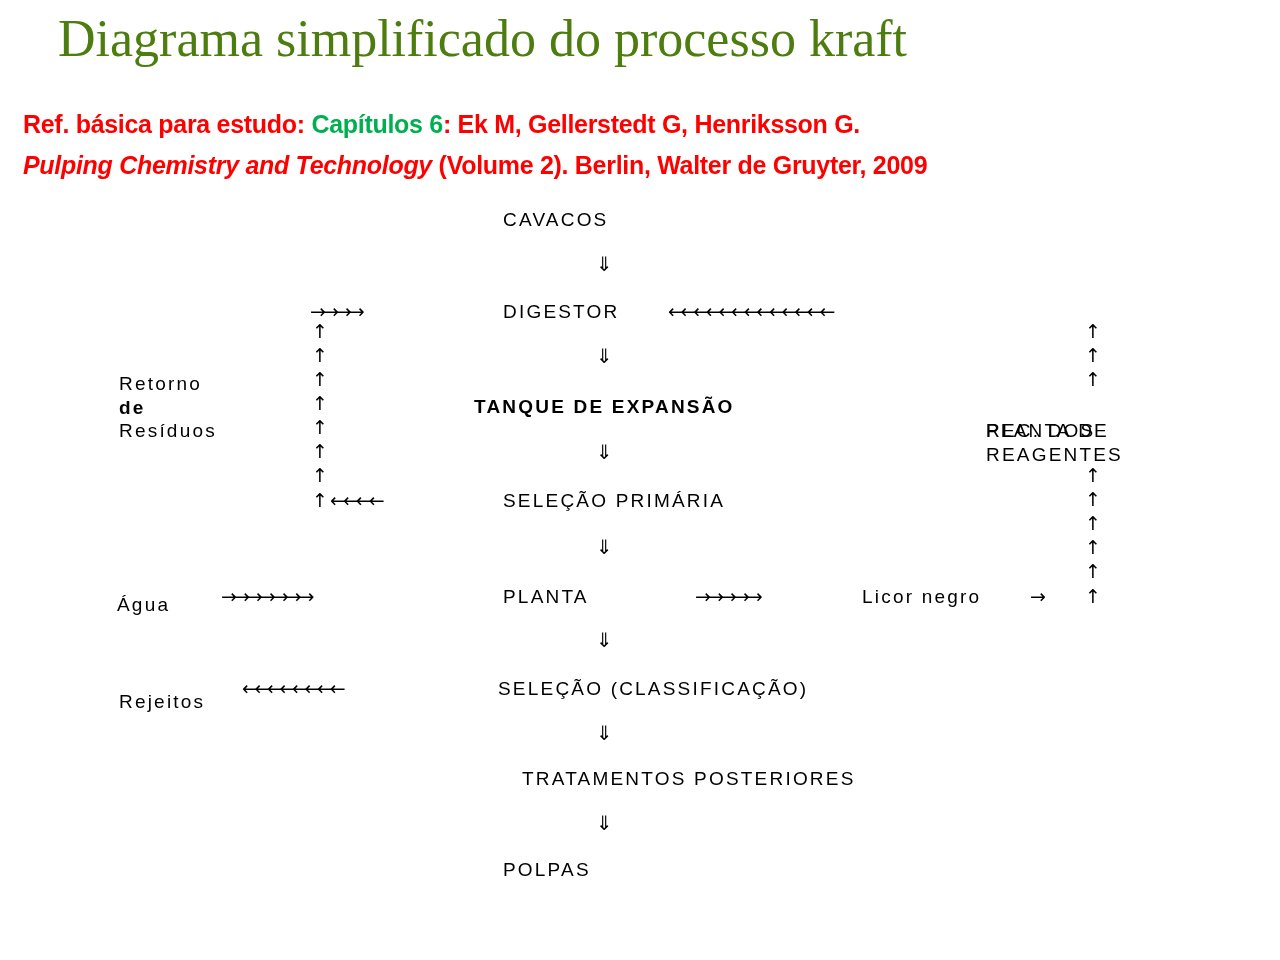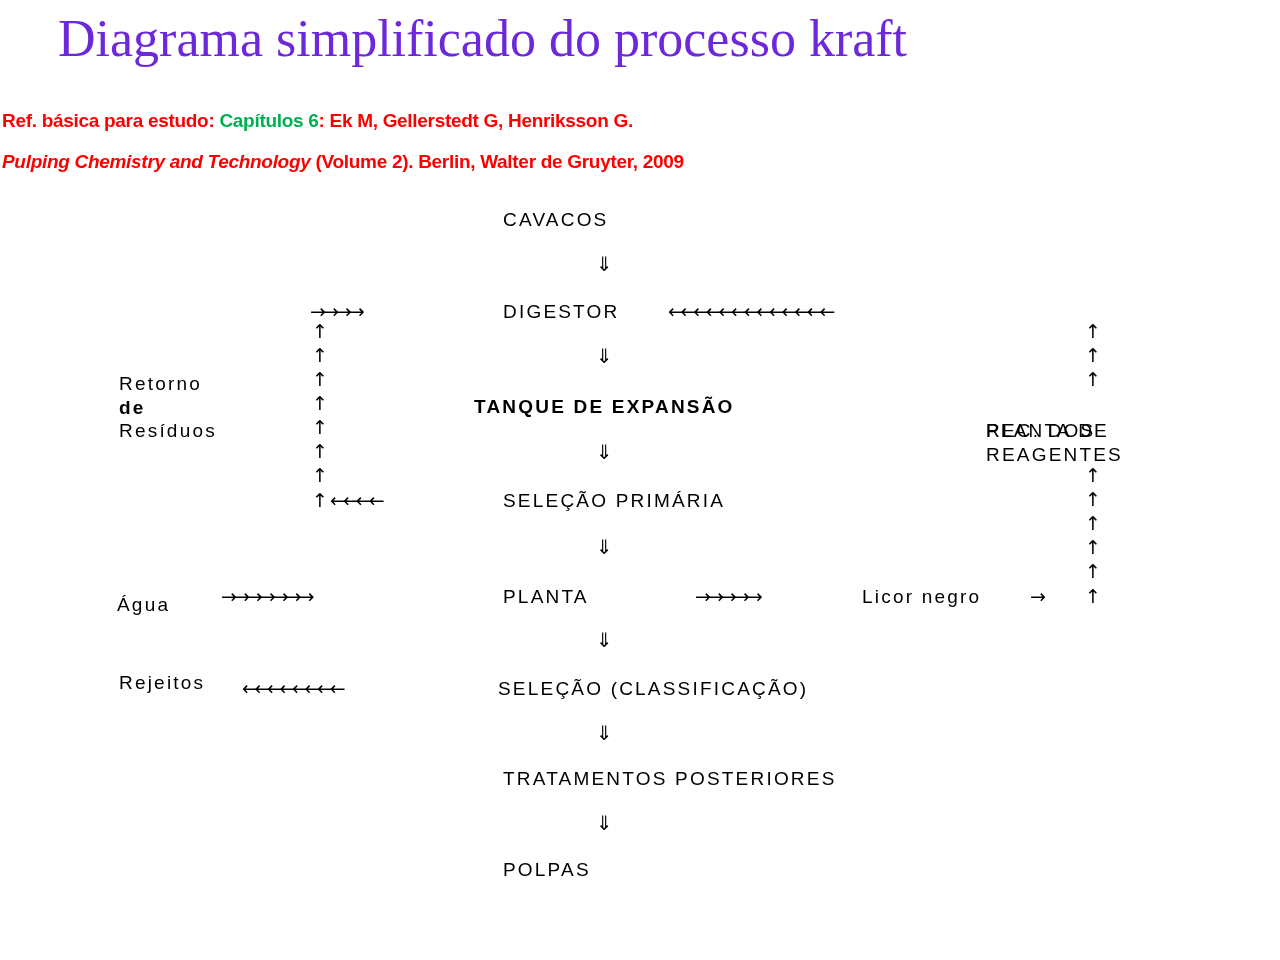--- a/index.html
+++ b/index.html
@@ -1,25 +1,25 @@
 <!DOCTYPE html>
 <html><head>
   <meta charset="utf-8">
   <style>
     html, body { margin: 0; padding: 0; background: #ffffff; }
     body { width: 1280px; height: 960px; position: relative; overflow: hidden; }
     .title {
       position: absolute; left: 58px; top: 10px;
       font-family: "Liberation Serif", "DejaVu Serif", serif;
-      font-size: 52px; color: #6d28d9; line-height: 1.1; white-space: nowrap;
+      font-size: 52px; color: #4d7c0f; line-height: 1.1; white-space: nowrap;
     }
     .ref {
-      position: absolute; left: 2px;
+      position: absolute; left: 23px;
       font-family: "Liberation Sans", "DejaVu Sans", sans-serif;
-      font-weight: bold; font-size: 19px; color: #ff0000; white-space: nowrap;
+      font-weight: bold; font-size: 25px; color: #ff0000; white-space: nowrap;
       letter-spacing: -0.3px;
     }
     .ref .green { color: #00b050; }
     .ref .it { font-style: italic; }
     .dg {
       position: absolute;
       font-family: "Liberation Sans", "DejaVu Sans", sans-serif;
       font-size: 19px; color: #000000; white-space: nowrap;
       letter-spacing: 2.2px; line-height: 1;
     }
@@ -57,30 +57,30 @@
 
 <div class="dg" style="left:503px; top:587px;">PLANTA</div>
 <div class="arr" style="left:221px; top:587px; letter-spacing:-3px;">→→→→→→→</div>
 <div class="arr" style="left:695px; top:587px; letter-spacing:-3px;">→→→→→</div>
 <div class="arr down" style="left:596px; top:630px;">⇓</div>
 
 <div class="dg" style="left:498px; top:679px;">SELEÇÃO (CLASSIFICAÇÃO)</div>
 <div class="arr" style="left:242px; top:679px; letter-spacing:-3.4px;">←←←←←←←←</div>
 <div class="arr down" style="left:596px; top:723px;">⇓</div>
 
-<div class="dg" style="left:503px; top:769px;">TRATAMENTOS POSTERIORES</div>
+<div class="dg" style="left:522px; top:769px;">TRATAMENTOS POSTERIORES</div>
 <div class="arr down" style="left:596px; top:813px;">⇓</div>
 
 <div class="dg" style="left:503px; top:860px;">POLPAS</div>
 
 <div class="dg" style="left:119px; top:374px;">Retorno</div>
 <div class="dg" style="left:119px; top:398px;font-weight:bold;">de</div>
 <div class="dg" style="left:119px; top:421px;">Resíduos</div>
 <div class="dg" style="left:117px; top:587px;margin-top:8px;">Água</div>
-<div class="dg" style="left:119px; top:673px;">Rejeitos</div>
+<div class="dg" style="left:119px; top:692px;">Rejeitos</div>
 
 <div class="dg" style="left:862px; top:587px;">Licor negro</div>
 <div class="arr" style="left:1030px; top:587px;">→</div>
 <div class="dg" style="left:986px; top:397px;margin-top:24px;">PLANTA DE</div>
 <div class="dg" style="left:986px; top:421px;">REC. DOS</div>
 <div class="dg" style="left:986px; top:445px;">REAGENTES</div>
 
 <div class="vcol" style="left:312px; top:322px;">
   <span style="top:0px;">↑</span>
   <span style="top:24px;">↑</span>

